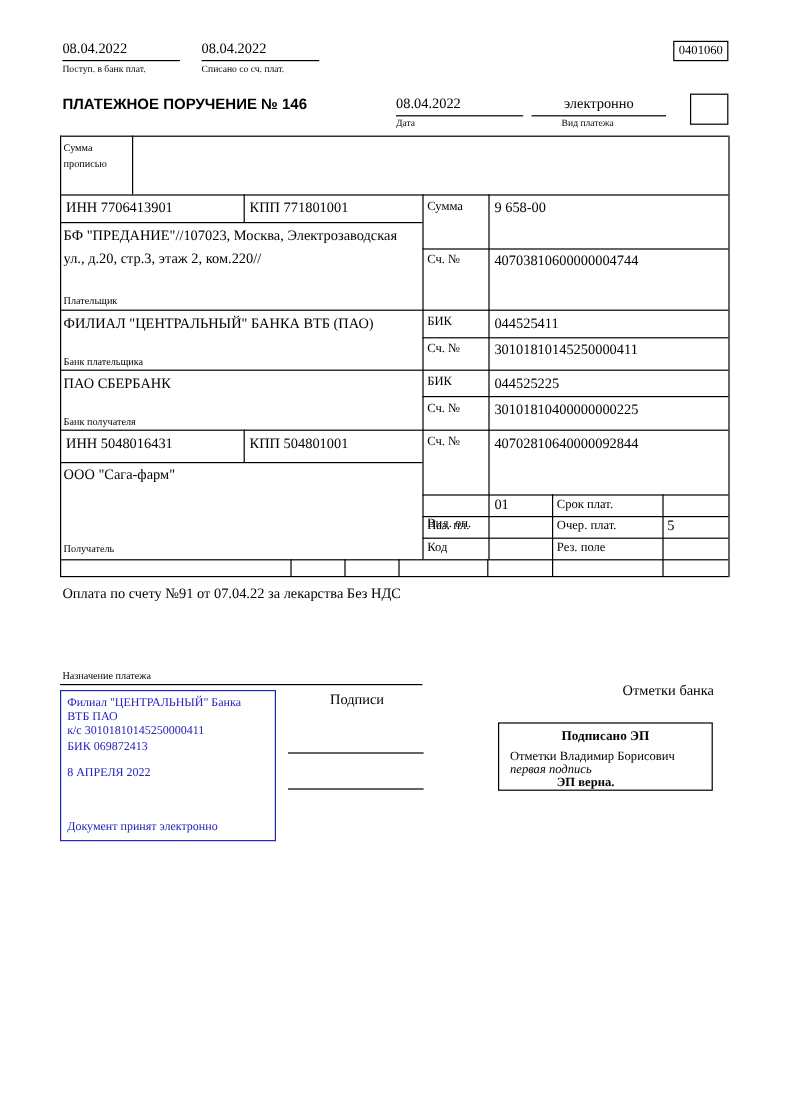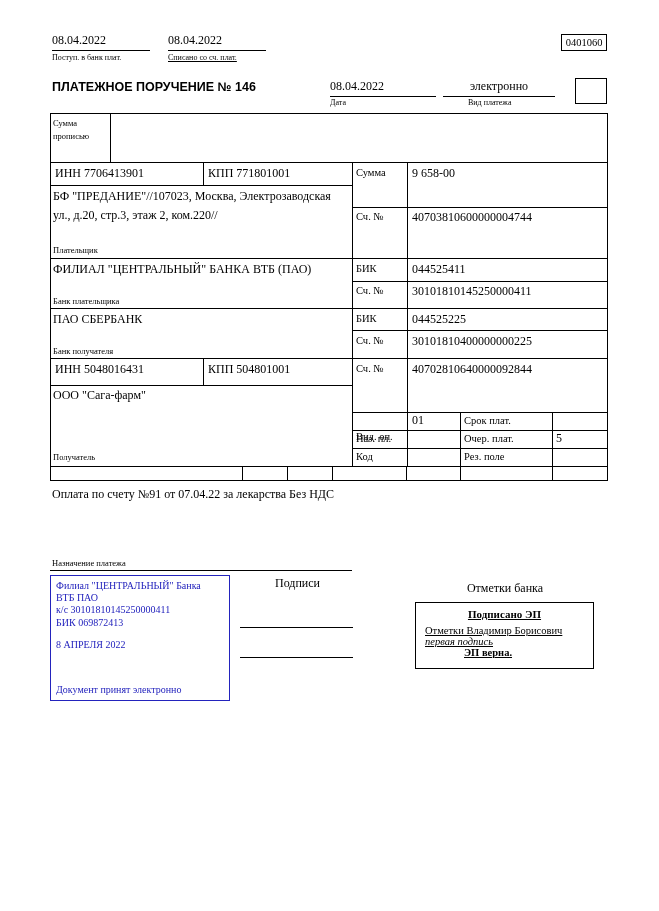--- a/index.html
+++ b/index.html
@@ -23,38 +23,38 @@
   .sumlbl { line-height:1.5; }
   .stamp {
     position:absolute; left:50px; top:575px; width:180px; height:126px;
     border:1px solid #2323bd; box-sizing:border-box; color:#2323bd;
     font-size:10px; line-height:1.22; padding:4px 5px;
     display:flex; flex-direction:column;
   }
   .stamp .gap { margin-top:10px; }
   .stamp .note { margin-top:auto; }
   .epbox {
-    position:absolute; left:415px; top:602px; width:179px; height:67px;
-    border:1px solid #000; box-sizing:border-box; font-size:10.5px;text-decoration:underline;
+    position:absolute; left:415px; top:602px; width:179px; height:57px;
+    border:1px solid #000; box-sizing:border-box; font-size:10.5px;
   }
   .epbox .ep-title { font-weight:bold; font-size:11px; text-align:center; margin-top:5px; }
   .epbox .ep-name  { margin:5px 0 0 9px; }
   .epbox .ep-role  { font-style:italic; margin-left:9px; }
   .epbox .ep-ok    { font-weight:bold; margin-left:48px; }
   .center { text-align:center; }
 </style>
 </head>
 <body>
 
 <div class="page">
 
   <div class="t uline" style="left:52px; top:33px; width:98px;">08.04.2022</div>
   <div class="lbl" style="left:52px; top:53px;">Поступ. в банк плат.</div>
   <div class="t uline" style="left:168px; top:33px; width:98px;">08.04.2022</div>
-  <div class="lbl" style="left:168px; top:53px;text-decoration:underline;">Списано со сч. плат.</div>
+  <div class="lbl" style="left:168px; top:53px;">Списано со сч. плат.</div>
   <div class="box" style="left:561px; top:34px; width:46px; height:17px; font-size:10.5px; text-align:center; line-height:16px;">0401060</div>
 
   <div class="title" style="left:52px; top:80px;">ПЛАТЕЖНОЕ ПОРУЧЕНИЕ № 146</div>
   <div class="t uline" style="left:330px; top:79px; width:106px;">08.04.2022</div>
   <div class="lbl" style="left:330px; top:98px;">Дата</div>
   <div class="t uline center" style="left:443px; top:79px; width:112px;">электронно</div>
   <div class="lbl" style="left:468px; top:98px;">Вид платежа</div>
   <div class="box" style="left:575px; top:78px; width:32px; height:26px;"></div>
 
   <div class="lbl sumlbl" style="left:53px; top:117px; width:52px; font-size:8.5px; white-space:normal;">Сумма прописью</div>
@@ -130,21 +130,21 @@
   <div class="fld" style="left:464px; top:433px;">Очер. плат.</div>
   <div class="t" style="left:556px; top:431px;">5</div>
   <div class="fld" style="left:356px; top:451px;">Код</div>
   <div class="fld" style="left:464px; top:451px;">Рез. поле</div>
 
   <div class="t" style="left:52px; top:487px;">Оплата по счету №91 от 07.04.22 за лекарства Без НДС</div>
   <div class="lbl" style="left:52px; top:558px; font-size:8.5px;">Назначение платежа</div>
   <div class="hl" style="left:50px; top:570px; width:302px;"></div>
 
   <div class="t center" style="left:240px; top:576px; width:115px;">Подписи</div>
-  <div class="t center" style="left:415px; top:581px; width:180px;">Отметки банка</div>
+  <div class="t center" style="left:415px; top:568px; width:180px;text-align:right;">Отметки банка</div>
 
   <div class="hl" style="left:240px; top:627px; width:113px;"></div>
   <div class="hl" style="left:240px; top:657px; width:113px;"></div>
 
   <div class="stamp">
     <div>Филиал "ЦЕНТРАЛЬНЫЙ" Банка</div>
     <div>ВТБ ПАО</div>
     <div>к/с 30101810145250000411</div>
     <div>БИК 069872413</div>
     <div class="gap">8 АПРЕЛЯ 2022</div>

